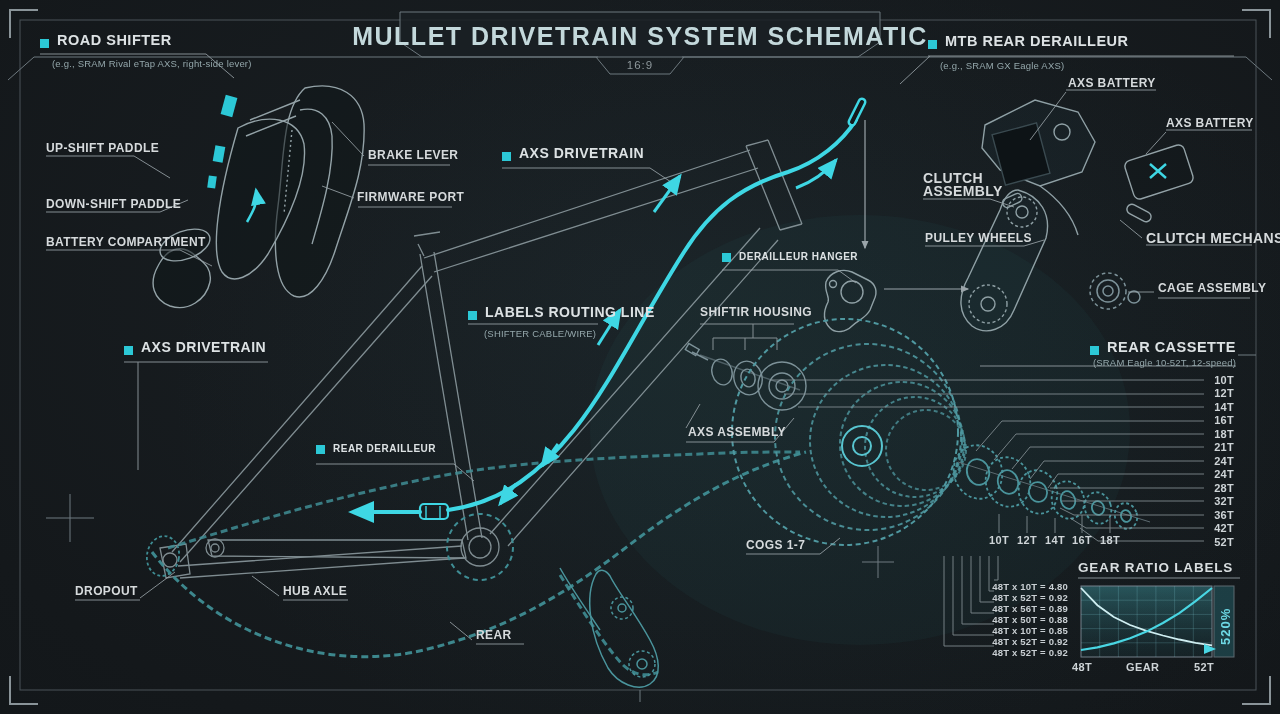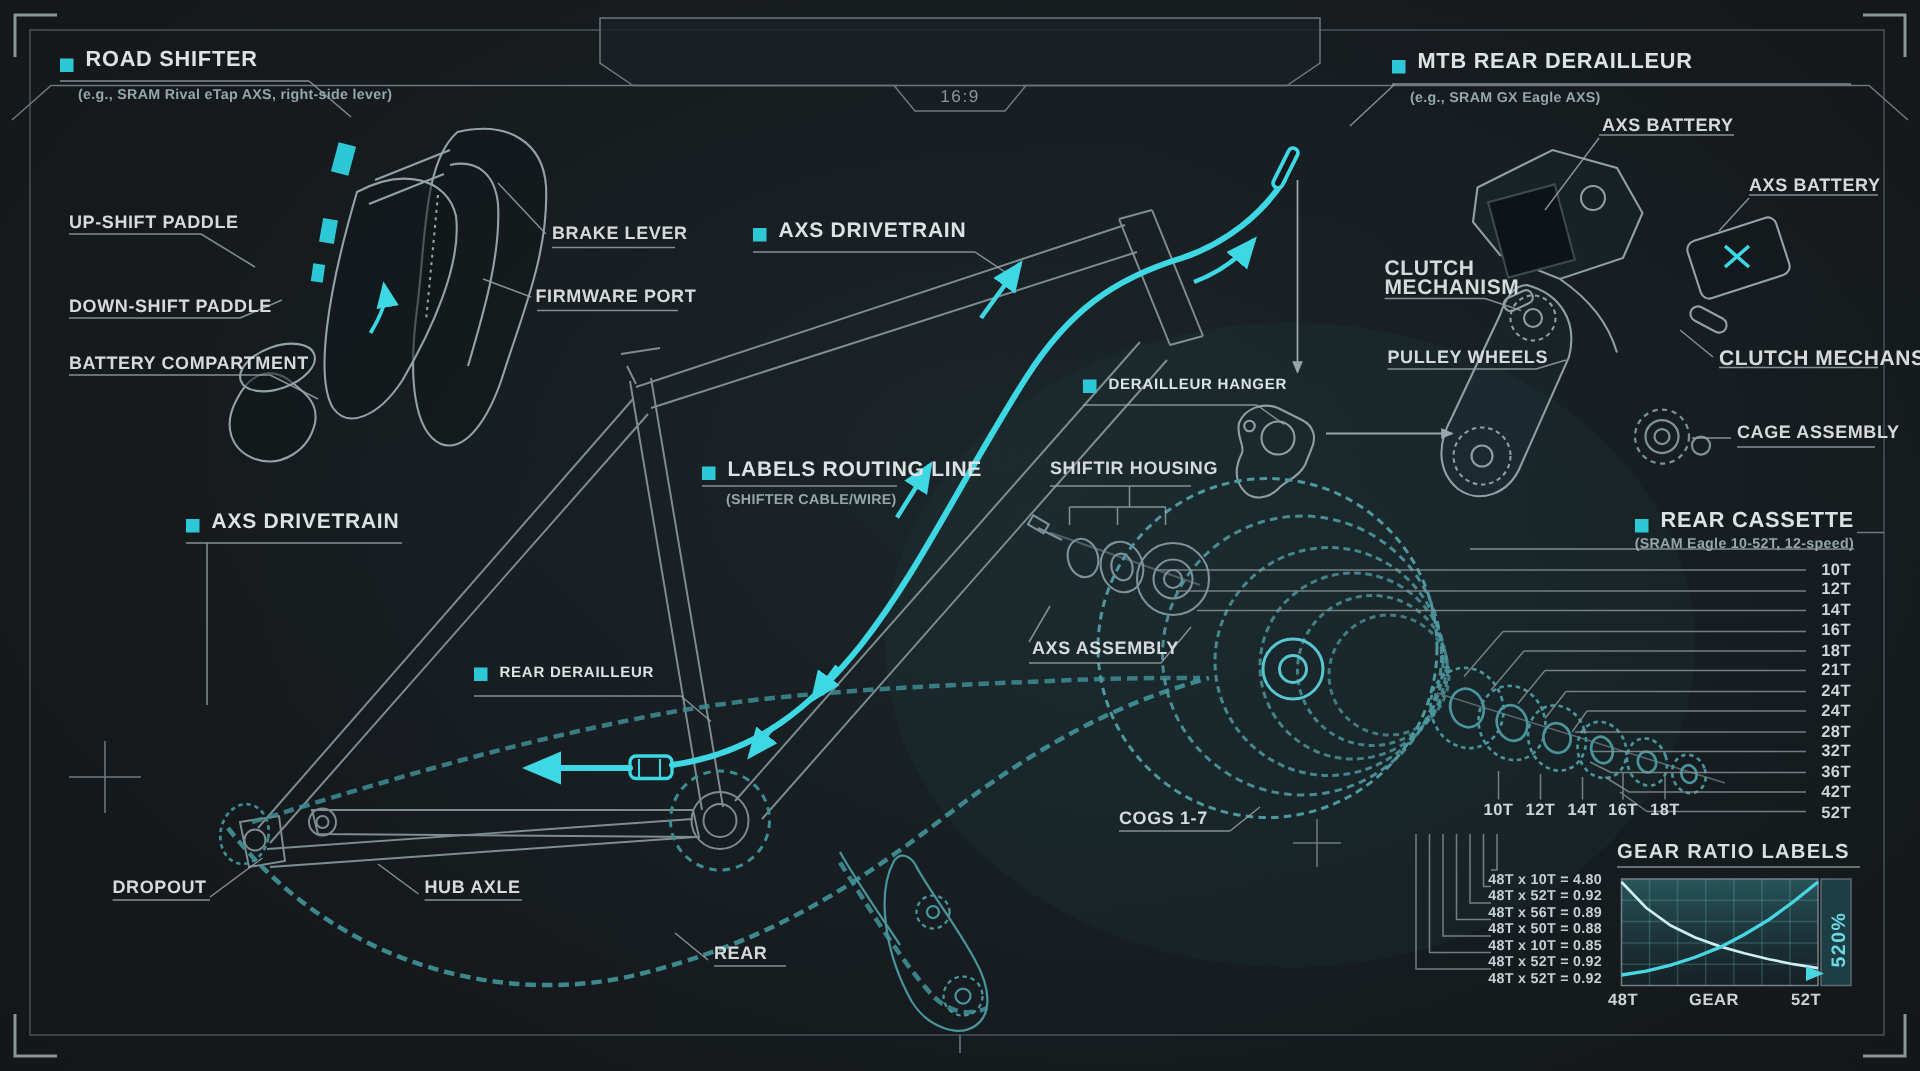--- a/index.html
+++ b/index.html
@@ -7,21 +7,21 @@
     position:relative;width:1280px;height:714px;overflow:hidden;
     font-family:"Liberation Sans",sans-serif;
     background:
       radial-gradient(ellipse 900px 600px at 62% 55%, rgba(42,92,100,0.10), rgba(0,0,0,0) 70%),
       radial-gradient(ellipse 1400px 900px at 50% 40%, #1a2024 0%, #14181b 55%, #101417 100%);
   }
   svg.art{position:absolute;left:0;top:0;}
   .lb{position:absolute;color:#d6dadc;font-weight:700;font-size:12px;letter-spacing:.4px;white-space:nowrap;}
   .hd{display:flex;align-items:flex-end;font-size:14.5px;letter-spacing:.5px;color:#dde2e4;}
   .blt{width:9px;height:9px;background:#2cc8d6;margin-right:8px;margin-top:4px;flex:0 0 auto;}
-  .sub{font-weight:700;font-size:9.5px;letter-spacing:.2px;color:#94a7ab;}
+  .sub{font-weight:400;font-size:9.5px;letter-spacing:.2px;color:#94a7ab;}
   .sm{font-size:11px;letter-spacing:.3px;color:#ced4d7;}
   .xs{font-size:14px;}
   .ratio{font-size:9.5px;letter-spacing:.2px;color:#c9cfd3;}
   .ctick{font-size:11px;color:#cdd3d6;}
   .title{position:absolute;left:0;right:0;top:22px;text-align:center;
     font-size:25px;font-weight:700;letter-spacing:1.5px;color:#c3d8db;}
   .aspect{position:absolute;left:0;right:0;top:59px;text-align:center;
     font-size:11.5px;font-weight:400;color:#8d979b;letter-spacing:1px;}
   .vlabel{position:absolute;left:1218px;top:645px;transform-origin:0 0;transform:rotate(-90deg);
     font-size:13px;font-weight:700;color:#6ed9e5;letter-spacing:1px;white-space:nowrap;}
@@ -274,20 +274,21 @@
     </g>
     <rect x="1214" y="586" width="20" height="71" fill="rgba(50,150,162,0.30)" stroke="#5c6a70"></rect>
     <g id="curves">
           <polyline points="1081.0,588.0 1097.4,605.2 1113.8,617.0 1130.1,625.0 1146.5,630.9 1162.9,635.5 1179.3,639.5 1195.6,642.8 1212.0,645.4" class="curve0"></polyline>
           <polyline points="1081.0,650.0 1097.4,647.4 1113.8,643.4 1130.1,638.2 1146.5,631.6 1162.9,623.0 1179.3,613.1 1195.6,601.2 1212.0,588.0" class="curve1"></polyline>
         </g>
     <polygon points="1216,649 1204,644 1204,654" fill="#49d6e3"></polygon>
   </g>
 </svg>
 
+<div class="title">MULLET DRIVETRAIN SYSTEM SCHEMATIC</div>
 <div class="aspect">16:9</div>
 
 <div class="lb hd" style="left:40px;top:32px">
   <span class="blt"></span>
   <span>ROAD SHIFTER</span>
 </div>
 <div class="lb sub" style="left:52px;top:58px">(e.g., SRAM Rival eTap AXS, right-side lever)</div>
 <div class="lb" style="left:46px;top:141px">UP-SHIFT PADDLE</div>
 <div class="lb" style="left:46px;top:197px">DOWN-SHIFT PADDLE</div>
 <div class="lb" style="left:46px;top:235px">BATTERY COMPARTMENT</div>
@@ -324,21 +325,21 @@
 <div class="lb" style="left:746px;top:538px">COGS 1-7</div>
 
 <div class="lb hd" style="left:928px;top:33px">
   <span class="blt"></span>
   <span>MTB REAR DERAILLEUR</span>
 </div>
 <div class="lb sub" style="left:940px;top:60px">(e.g., SRAM GX Eagle AXS)</div>
 <div class="lb" style="left:1068px;top:76px">AXS BATTERY</div>
 <div class="lb" style="left:1166px;top:116px">AXS BATTERY</div>
 <div class="lb xs" style="left:923px;top:170px">CLUTCH</div>
-<div class="lb xs" style="left:923px;top:183px">MECHANISM</div>
+<div class="lb xs" style="left:923px;top:183px">ASSEMBLY</div>
 <div class="lb" style="left:925px;top:231px">PULLEY WHEELS</div>
 <div class="lb xs" style="left:1146px;top:230px">CLUTCH MECHANSM</div>
 <div class="lb" style="left:1158px;top:281px">CAGE ASSEMBLY</div>
 
 <div class="lb hd" style="right:44px;top:339px">
   <span class="blt"></span>
   <span>REAR CASSETTE</span>
 </div>
 <div class="lb sub" style="right:44px;top:357px">(SRAM Eagle 10-52T, 12-speed)</div>
 <div class="lb sm" style="right:46px;top:374px">10T</div>

